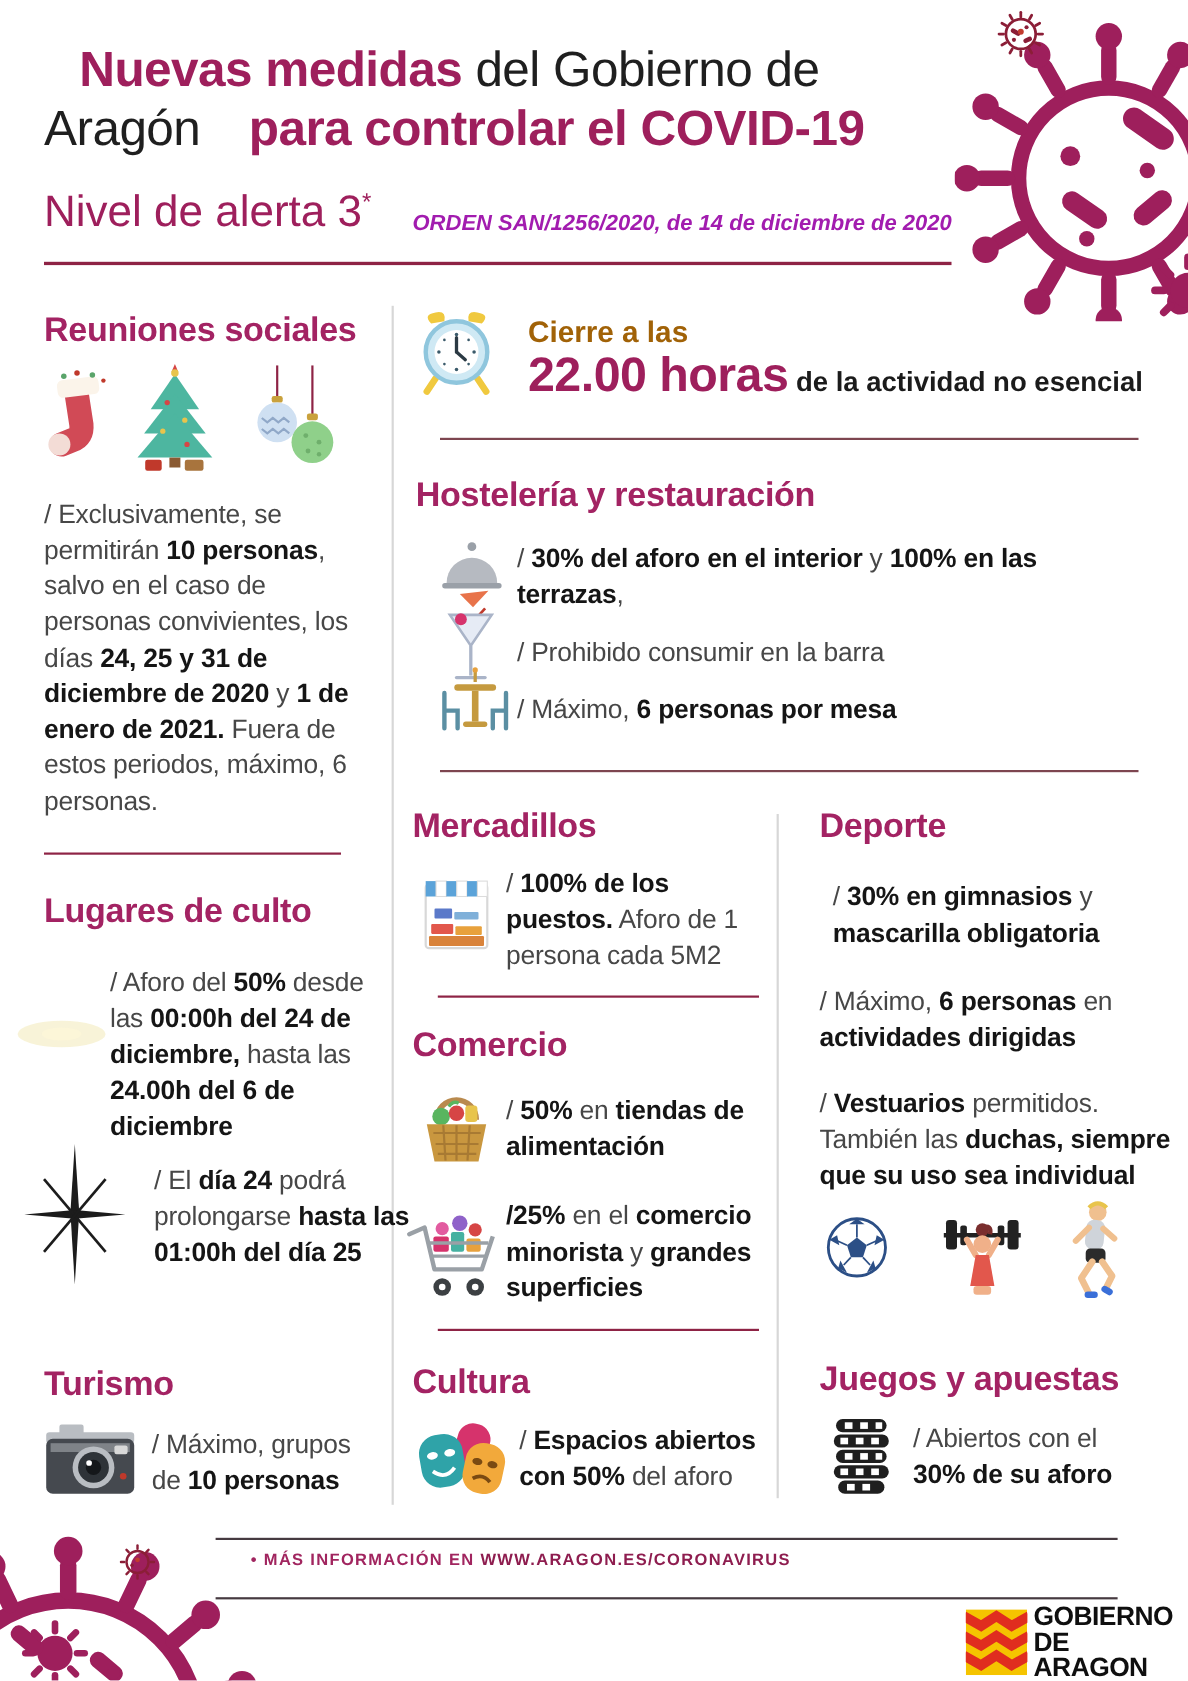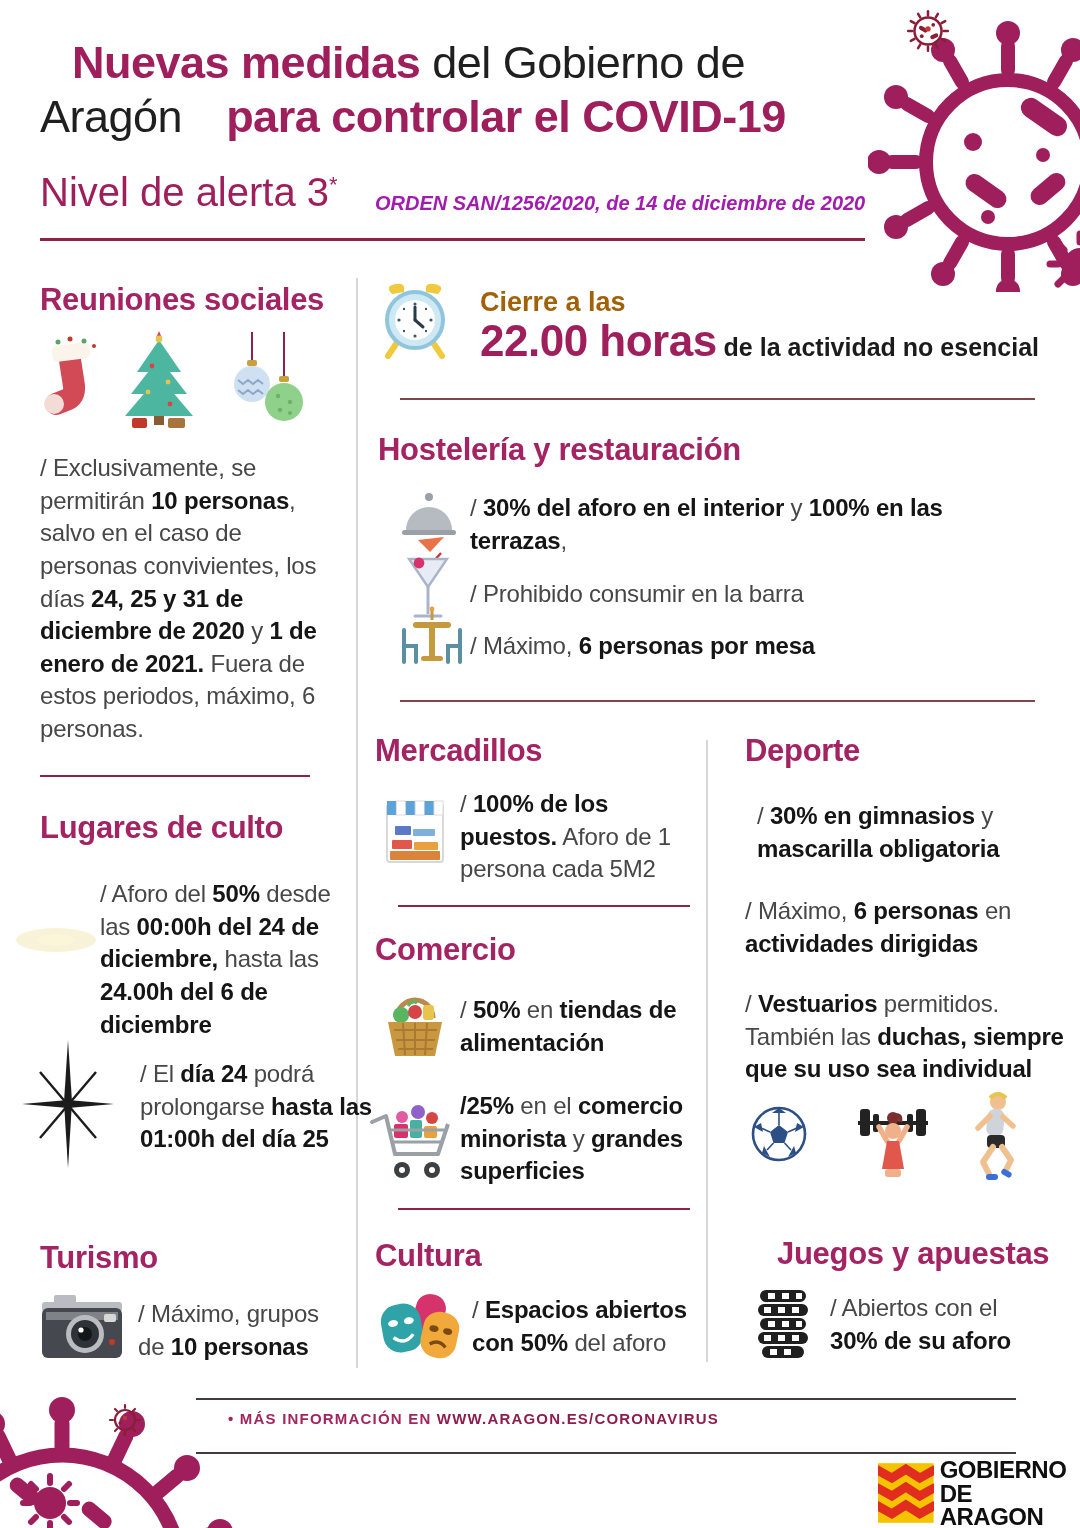--- a/index.html
+++ b/index.html
@@ -368,21 +368,21 @@
     <rect x="27" y="19" width="17" height="27" rx="7" fill="#cfd4da" transform="rotate(6 35 32)"></rect>
     <line x1="30" y1="26" x2="18" y2="38" stroke="#f0c08f" stroke-width="5.5" stroke-linecap="round"></line>
     <line x1="43" y1="27" x2="53" y2="36" stroke="#f0c08f" stroke-width="5.5" stroke-linecap="round"></line>
     <rect x="27" y="45" width="18" height="13" rx="4" fill="#2b2b2b"></rect>
     <path d="M33 57 L23 72 L30 86" stroke="#f0c08f" stroke-width="6" fill="none" stroke-linecap="round" stroke-linejoin="round"></path>
     <path d="M42 57 L51 70 L45 82" stroke="#f0c08f" stroke-width="6" fill="none" stroke-linecap="round" stroke-linejoin="round"></path>
     <rect x="26" y="84" width="12" height="6" rx="3" fill="#3a6fd8"></rect>
     <rect x="41" y="80" width="11" height="6" rx="3" fill="#3a6fd8" transform="rotate(30 46 83)"></rect>
   </svg>
 
-  <div class="h2" style="left:745px;top:1236px;margin-left:32px;">Juegos y apuestas</div>
+  <div class="h2" style="left:745px;top:1236px;">Juegos y apuestas</div>
   <svg class="icon" style="left:752px;top:1286px;width:62px;height:76px;" viewBox="0 0 62 76">
     <g>
       <rect x="8" y="4" width="46" height="12" rx="6" fill="#1f1f1f"></rect>
       <rect x="6" y="18" width="50" height="12" rx="6" fill="#1f1f1f"></rect>
       <rect x="8" y="32" width="46" height="12" rx="6" fill="#1f1f1f"></rect>
       <rect x="6" y="46" width="50" height="12" rx="6" fill="#1f1f1f"></rect>
       <rect x="10" y="60" width="42" height="12" rx="6" fill="#1f1f1f"></rect>
     </g>
     <g fill="#ffffff">
       <rect x="16" y="7" width="7" height="6"></rect>

